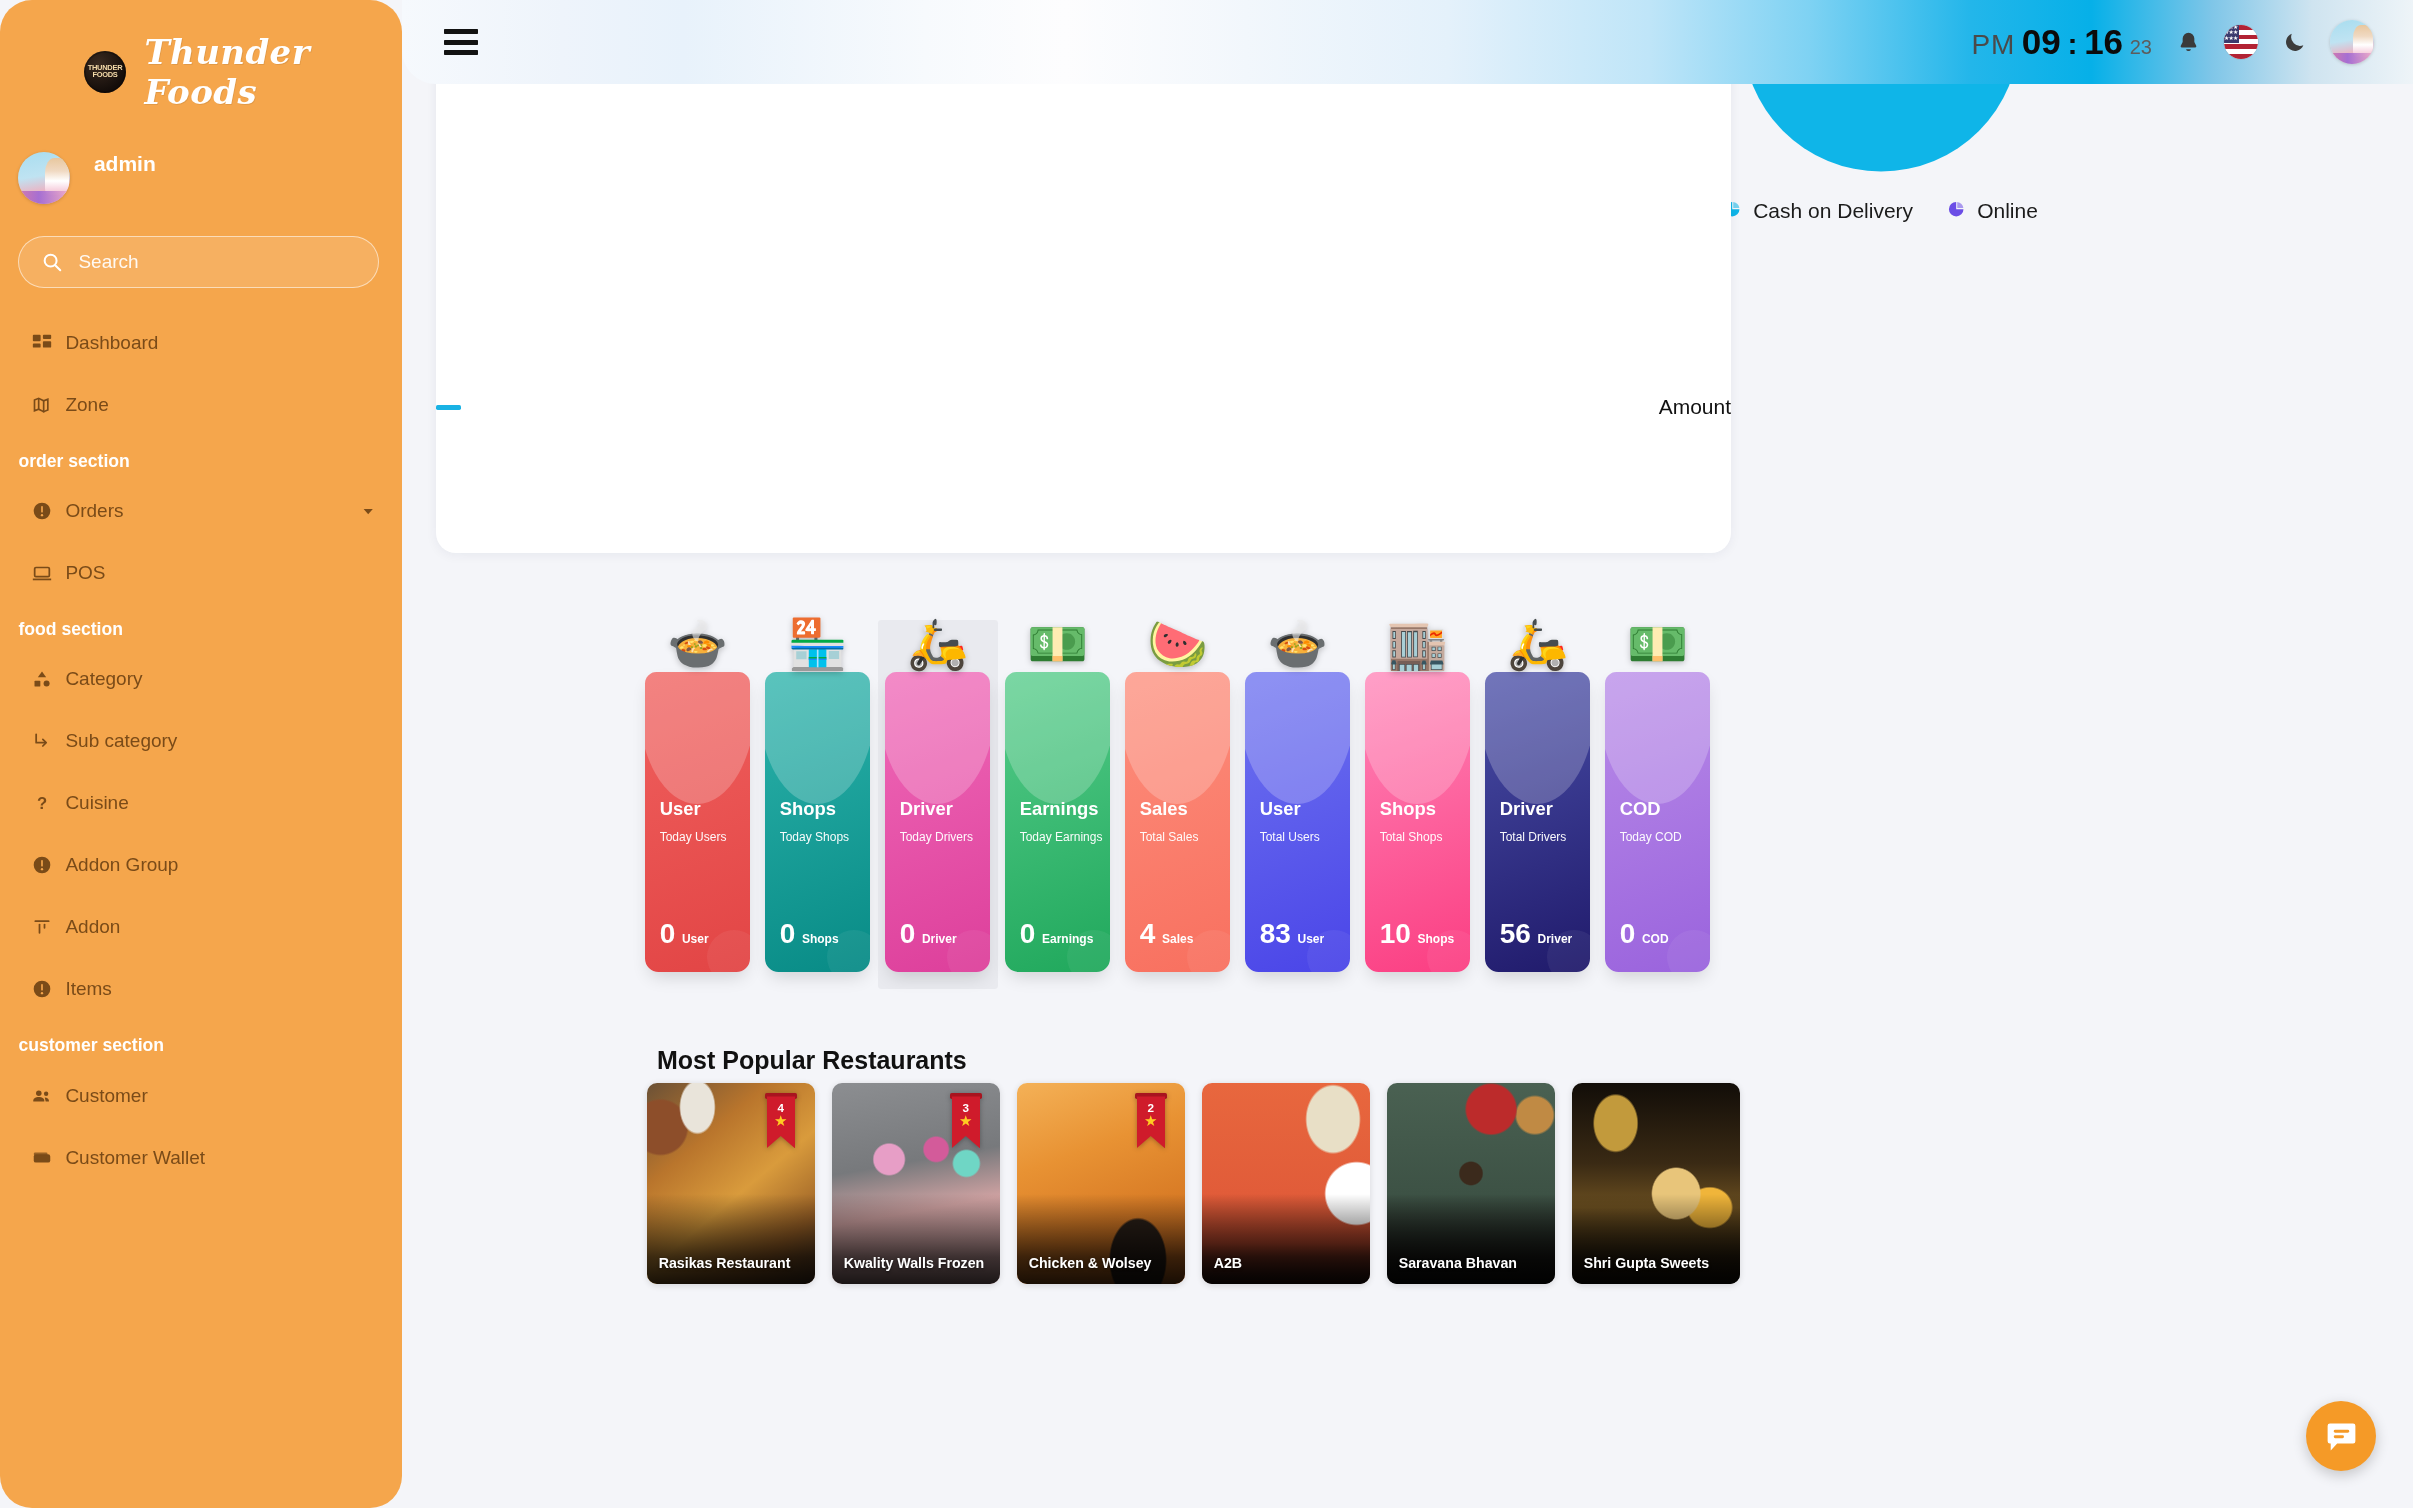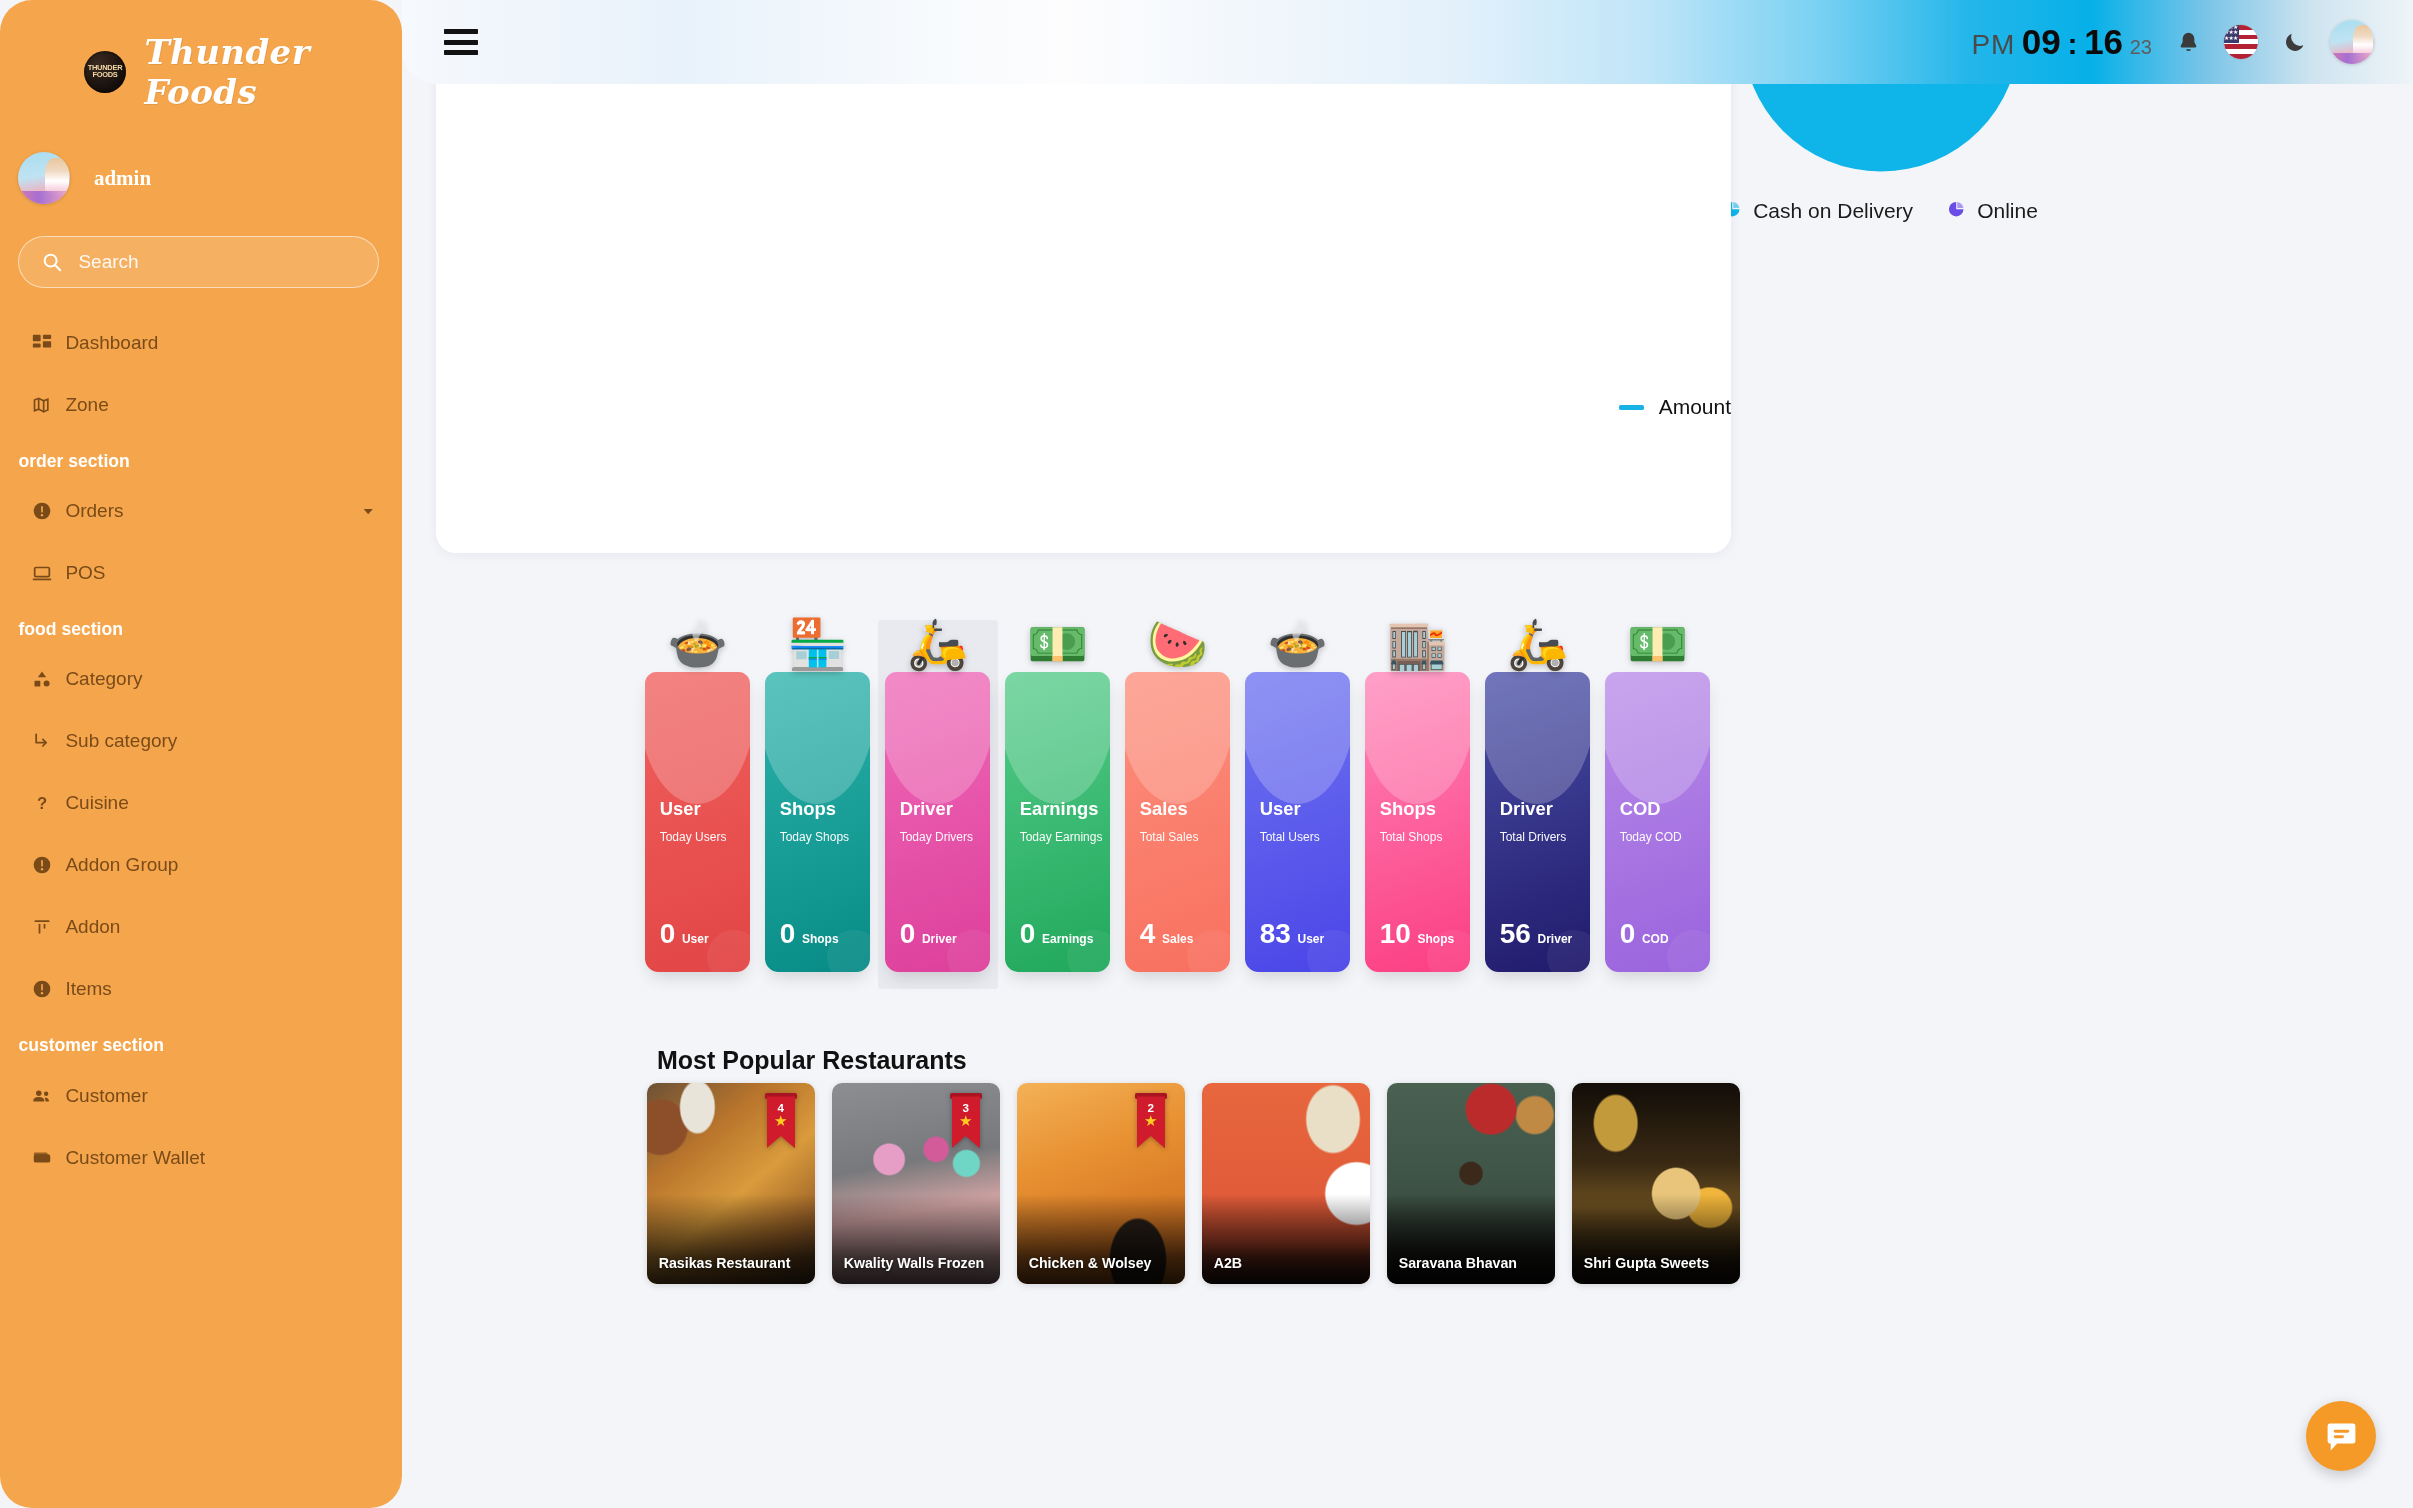--- a/index.html
+++ b/index.html
@@ -34,21 +34,21 @@
     letter-spacing: -0.3px; line-height: 6.7px; text-align: center;
     font-family: "Liberation Sans", sans-serif;
   }
   .brand-title {
     color: #ffffff; font-size: 34px;
     font-family: "DejaVu Serif", serif;
     font-style: italic; font-weight: bold;
     letter-spacing: 0.4px;
     text-shadow: 0.8px 0.8px 0 rgba(0,0,0,.08);
   }
-  .user-block { display: flex; align-items: center; gap: 23.5px; padding: 40px 0 0 18.4px; font-family: Liberation Serif, serif; }
+  .user-block { display: flex; gap: 23.5px; padding: 40px 0 0 18.4px; }
   .avatar-lg {
     width: 52px; height: 52px; border-radius: 50%; flex: 0 0 52px;
     background: linear-gradient(170deg,#a8ddef 0%, #bfe3f2 45%, #e9b6c6 70%, #d8a7d0 100%);
     position: relative; overflow: hidden;
     box-shadow: 0 0.8px 3.4px rgba(0,0,0,.18);
   }
   .avatar-lg::before{
     content:""; position:absolute; right:1.7px; top:5.9px; width:23.5px; height:37px;
     background: linear-gradient(180deg,#e8c79e 0%, #f0d9c2 35%, #ffffff 62%, #f2b8cd 100%);
     border-radius: 40% 40% 18% 18%;
@@ -142,21 +142,21 @@
     position: absolute; left: 34px; top: -436px;
     width: 1295px; height: 989px;
     background: #ffffff; border-radius: 20px;
     box-shadow: 0 1.7px 11.7px rgba(20,30,60,.06);
     z-index: 5;
   }
   .chart-inner { position: relative; width: 100%; height: 100%; }
   .chart-svg { position:absolute; left: 0; top: 0; }
   .chart-legend {
     position: absolute; left: 0; right: 0; bottom: 134px;
-    display: flex; align-items: center; justify-content: flex-end; gap: 15px;
+    display: flex; align-items: center; justify-content: space-between; gap: 15px;
   }
   .legend-swatch { width: 25px; height: 5px; background: #19b2e4; border-radius: 1.7px; }
   .legend-text { font-size: 21px; color: #111; }
 
   
   .pie-card { position: absolute; right: 34px; top: -436px; width: 997px; height: 989px; z-index: 4; }
   .pie-circle {
     position: absolute; left: 50%; top: 469px; transform: translate(-50%,-50%);
     width: 277px; height: 277px; border-radius: 50%;
     background: #0fb5e8;

